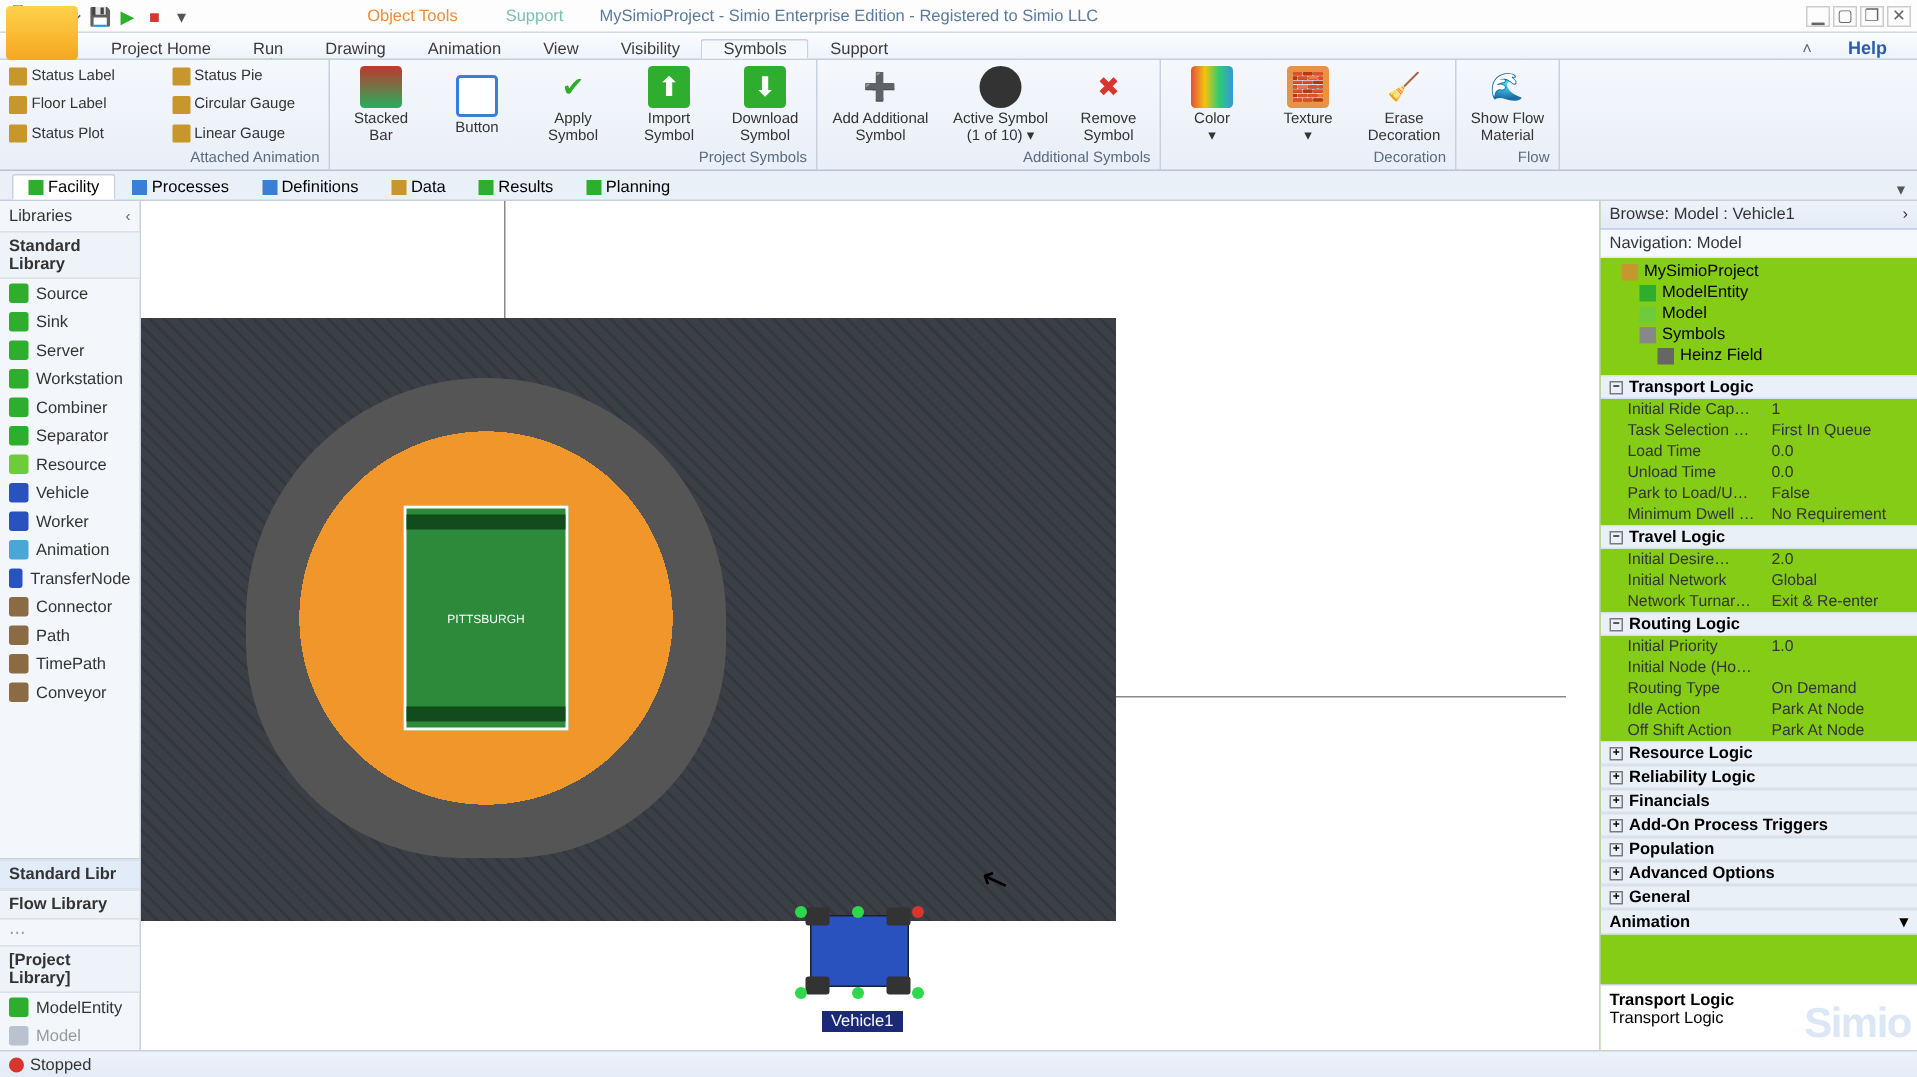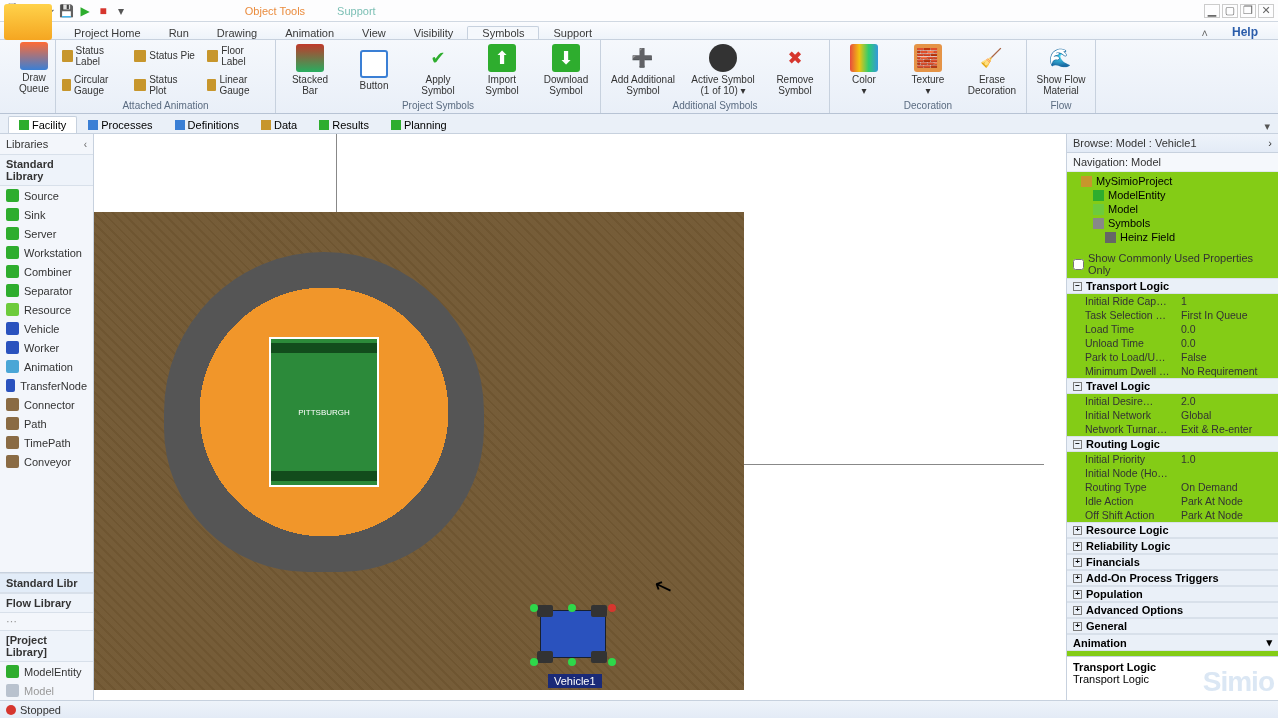--- a/index.html
+++ b/index.html
@@ -21,21 +21,21 @@
 
 .ribbon-tabs { height: 18px; background: linear-gradient(#fbfcfe,#eef3fa); display: flex; align-items: flex-end; font-size: 11px; padding-left: 60px; color: #3a3a3a; border-bottom: 1px solid #c7d1de; position: relative; }
 .ribbon-tabs .file-tab { position: absolute; left: 4px; top: -18px; width: 48px; height: 36px; background: linear-gradient(#ffd24a,#f5a621); border-radius: 3px; }
 .ribbon-tabs span { padding: 0 14px; cursor: pointer; }
 .ribbon-tabs .active { background: #f5f8fc; border: 1px solid #c7d1de; border-bottom: none; border-radius: 2px 2px 0 0; }
 .ribbon-tabs .help { position: absolute; right: 6px; color: #2a5caa; font-weight: bold; font-size: 12px; }
 
 
 .ribbon { height: 74px; background: linear-gradient(#f5f8fc,#e9eff8); display: flex; font-size: 10px; border-bottom: 1px solid #b7c3d4; }
 .ribbon-group { border-right: 1px solid #c7d1de; padding: 2px 6px; display: flex; flex-direction: column; }
-.ribbon-group .group-label { text-align: center; color: #5a6b80; font-size: 10px; margin-top: auto; padding-top: 2px; }
+.ribbon-group .group-label { text-align: right; color: #5a6b80; font-size: 10px; margin-top: auto; padding-top: 2px; }
 .ribbon-row { display: flex; gap: 8px; flex: 1; }
 .big-btn { display: flex; flex-direction: column; align-items: center; justify-content: center; width: 56px; cursor: pointer; }
 .big-btn .ico { width: 28px; height: 28px; border-radius: 3px; margin-bottom: 2px; display: flex; align-items: center; justify-content: center; font-size: 18px; }
 .big-btn .lbl { text-align: center; line-height: 11px; font-size: 10px; color: #333; }
 .small-list { display: flex; flex-direction: column; gap: 2px; }
 .small-item { display: flex; align-items: center; gap: 3px; cursor: pointer; font-size: 10px; color: #333; }
 .small-item .si { width: 12px; height: 12px; background: #c7962c; border-radius: 1px; }
 
 
 .view-tabs { height: 20px; background: #eaf0f8; display: flex; align-items: flex-end; padding-left: 8px; font-size: 11px; border-bottom: 1px solid #c7d1de; position: relative; }
@@ -56,21 +56,21 @@
 .lib-item { display: flex; align-items: center; gap: 5px; padding: 3px 6px; cursor: pointer; color: #333; }
 .lib-item .li { width: 13px; height: 13px; border-radius: 2px; }
 .lib-bottom { border-top: 1px solid #c7d1de; }
 .lib-bottom .lib-section.sel { background: #e2ecf8; }
 .lib-bottom .dots { text-align: left; padding: 2px 6px; color: #999; }
 
 
 .canvas-wrap { flex: 1; background: #fff; position: relative; overflow: hidden; }
 .canvas-wrap .axis-v { position: absolute; left: 242px; top: 0; width: 1px; height: 80px; background: #888; }
 .canvas-wrap .axis-h { position: absolute; left: 650px; top: 330px; width: 300px; height: 1px; background: #888; }
-.stadium-img { position: absolute; left: 0; top: 78px; width: 650px; height: 478px; background: #a16207; }
+.stadium-img { position: absolute; left: 0; top: 78px; width: 650px; height: 402px; background: #0f172a; }
 .stadium-img .inner { position: absolute; left: 70px; top: 40px; width: 320px; height: 320px; border-radius: 50% 50% 45% 45%; background: radial-gradient(circle, #fff 0 6%, #f1962a 6% 55%, #555 55%); display:flex;align-items:center;justify-content:center; }
 .stadium-img .field { width: 110px; height: 150px; background: #2c8a3a; border: 2px solid #fff; display:flex;align-items:center;justify-content:center;color:#fff;font-size:8px;position:relative; }
 .stadium-img .field::before{content:"";position:absolute;top:4px;left:0;right:0;height:10px;background:#124c1c;}
 .stadium-img .field::after{content:"";position:absolute;bottom:4px;left:0;right:0;height:10px;background:#124c1c;}
 .texture { position: absolute; inset:0; background-image: repeating-linear-gradient(45deg,#4d4d4d 0 2px,#595959 2px 7px); opacity:.6; pointer-events:none; }
 .vehicle { position: absolute; left: 436px; top: 466px; width: 86px; height: 88px; }
 .vehicle .body { position: absolute; left: 10px; top: 10px; width: 66px; height: 48px; background: #2a52be; border: 1px solid #18202e; border-radius: 4px; }
 .vehicle .body::before, .vehicle .body::after { content:""; position:absolute; width:16px; height:12px; background:#333; border-radius:2px; }
 .vehicle .body::before { left:-4px; top:-6px; box-shadow: 54px 0 #333; }
 .vehicle .body::after  { left:-4px; bottom:-6px; box-shadow: 54px 0 #333; }
@@ -113,20 +113,21 @@
     <span>↶</span>
     <span>↷</span>
     <span style="color:#2a52be">💾</span>
     <span style="color:#2ead2e">▶</span>
     <span style="color:#d6362e">■</span>
     <span>▾</span>
   </div>
   <div class="tab-context tab-facility-tools">Facility Tools</div>
   <div class="tab-context tab-object-tools">Object Tools</div>
   <div class="tab-context tab-support">Support</div>
+  <div class="title-text">MySimioProject - Simio Enterprise Edition - Registered to Simio LLC</div>
   <div class="spacer"></div>
   <div class="win-btns">
     <span>▁</span>
     <span>▢</span>
     <span>❐</span>
     <span>✕</span>
   </div>
 </div>
 
 <div class="ribbon-tabs">
@@ -137,28 +138,22 @@
   <span>Animation</span>
   <span>View</span>
   <span>Visibility</span>
   <span class="active">Symbols</span>
   <span>Support</span>
   <span class="help">Help</span>
   <span style="position:absolute;right:56px;color:#666">˄</span>
 </div>
 
 <div class="ribbon">
-  <div class="ribbon-group" style="width:56px">
-    <div class="big-btn">
-      <div class="ico" style="background:linear-gradient(#ff6b35,#3a7fd5)"></div>
-      <div class="lbl">Draw Queue</div>
-    </div>
-  </div>
   <div class="ribbon-group" style="width:220px">
-    <div class="small-list" style="flex:1;display:grid;grid-template-columns:1fr 1fr 1fr;gap:2px 10px">
+    <div class="small-list" style="flex:1;display:grid;grid-template-columns:1fr 1fr;gap:2px 10px">
       <div class="small-item">
           <span class="si"></span>
           <span>Status Label</span>
         </div>
       <div class="small-item">
           <span class="si"></span>
           <span>Status Pie</span>
         </div>
       <div class="small-item">
           <span class="si"></span>
@@ -420,24 +415,20 @@
       <div class="tree-item d1">
           <span class="ti" style="background:#888"></span>
           <span>Symbols</span>
         </div>
       <div class="tree-item" style="padding-left:38px">
           <span class="ti" style="background:#666"></span>
           <span>Heinz Field</span>
         </div>
     </div>
     <div class="props">
-      <div class="check">
-          <input type="checkbox" style="">
-          <span>Show Commonly Used Properties Only</span>
-        </div>
 
       <div class="prop-group">
           <span class="exp">−</span>
           <span>Transport Logic</span>
         </div>
       <div class="prop-row">
           <span class="k">Initial Ride Cap…</span>
           <span class="v">1</span>
         </div>
       <div class="prop-row">

